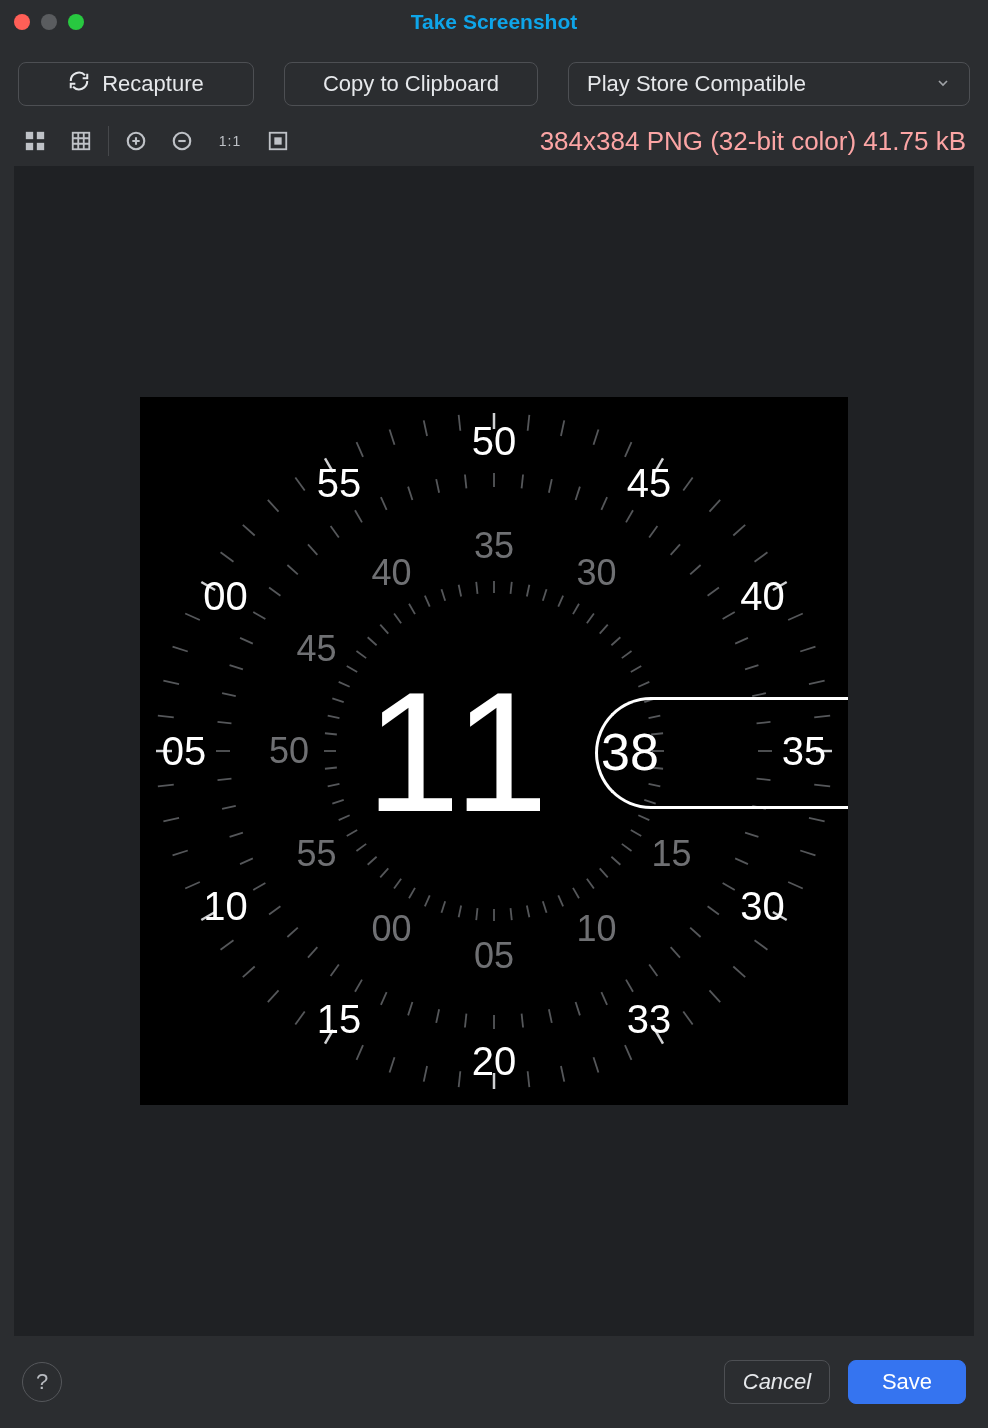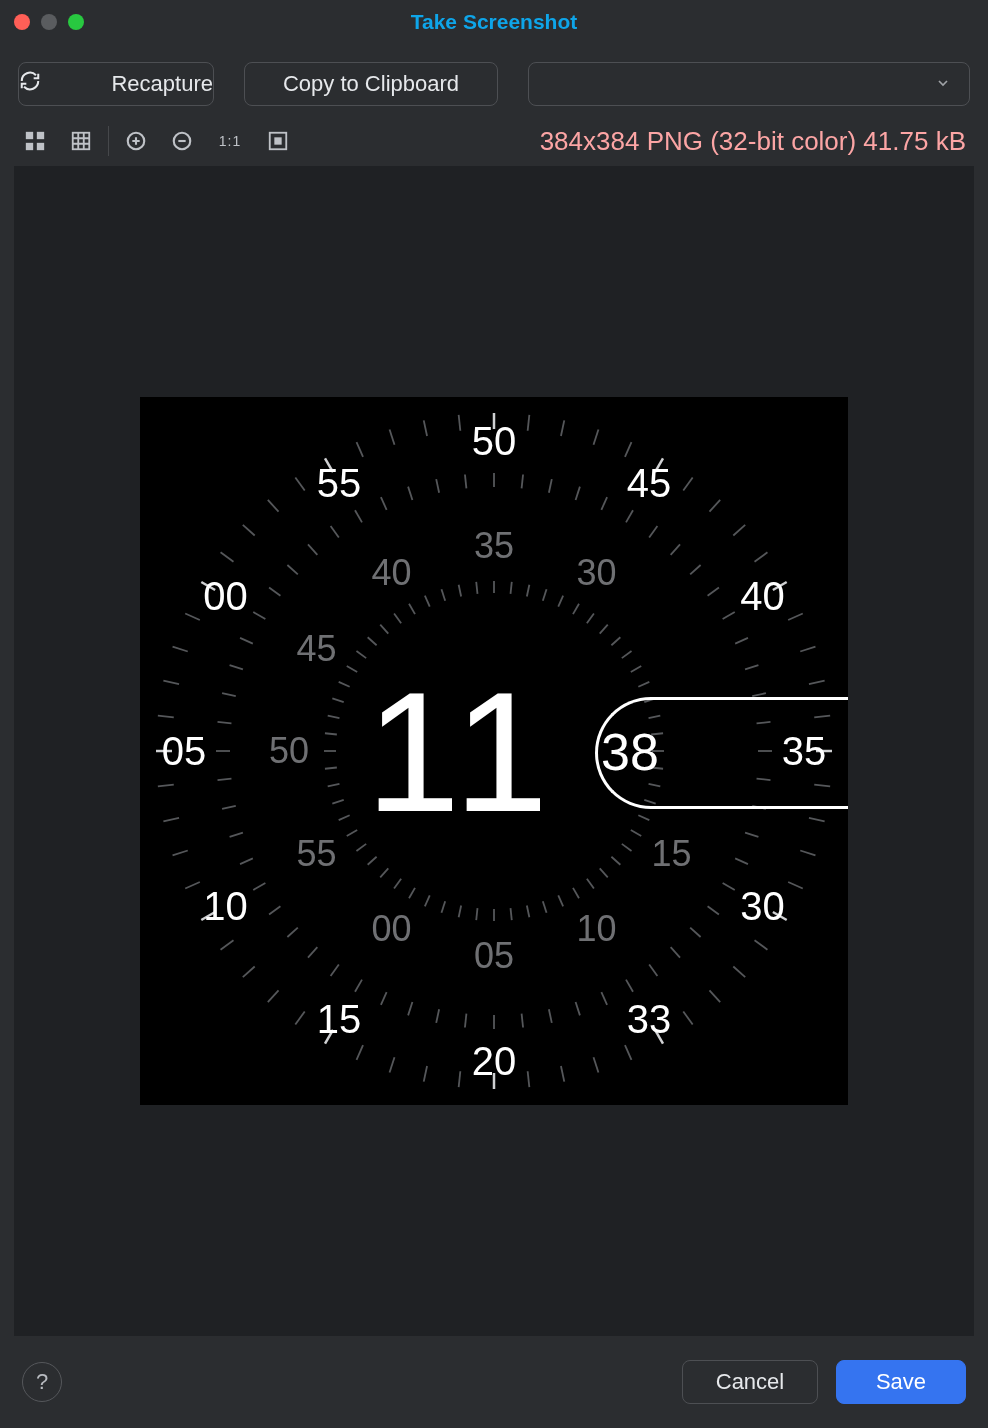--- a/index.html
+++ b/index.html
@@ -40,21 +40,21 @@
     background: transparent;
     border: 1px solid #4d4f53;
     border-radius: 8px;
     color: #e6e8eb;
     font-size: 22px;
     font-weight: 500;
     height: 44px;
     display: flex; align-items: center; justify-content: center;
     cursor: pointer;
   }
-  .btn.recapture { width: 196px; gap: 12px; justify-content: space-between; }
+  .btn.recapture { width: 236px; gap: 12px; }
   .btn.copy      { width: 254px; }
   .dropdown {
     flex: 1;
     border: 1px solid #4d4f53;
     border-radius: 8px;
     height: 44px;
     display: flex; align-items: center;
     padding: 0 18px;
     font-size: 22px;
     color: #e6e8eb;
@@ -117,23 +117,23 @@
     padding: 0 22px; gap: 18px;
     background: #2b2d30;
   }
   .help-btn {
     width: 40px; height: 40px; border-radius: 50%;
     border: 1px solid #55575b; color: #b8bbc0;
     display: flex; align-items: center; justify-content: center;
     font-size: 22px; cursor: pointer;
   }
   .footer .spacer { flex: 1; }
-  .btn.cancel { width: 136px; }
+  .btn.cancel { width: 106px; font-style: italic; }
   .btn.save {
-    width: 130px; background: #3574f0; border-color: #3574f0;
+    width: 118px; background: #3574f0; border-color: #3574f0;
     color: #fff;
   }
 </style>
 </head>
 <body>
 
 <div class="titlebar">
   <div class="traffic">
     <div class="dot red"></div>
     <div class="dot grey"></div>
@@ -151,20 +151,21 @@
         <path d="M21 12a9 9 0 0 1-15.5 6.3"></path>
           <path d="M3 20v-5h5"></path>
       </svg>
     </span>
     <span>Recapture</span>
   </div>
   <div class="btn copy">
     <span>Copy to Clipboard</span>
   </div>
   <div class="dropdown">
+    <span>Play Store Compatible</span>
     <span class="chev">
       <svg width="16" height="16" viewBox="0 0 24 24" fill="none" stroke="#9fa2a6" stroke-width="2.5">
           <path d="M6 9l6 6 6-6"></path>
         </svg>
     </span>
   </div>
 </div>
 
 <div class="preview-bar">
   <span class="icon">

